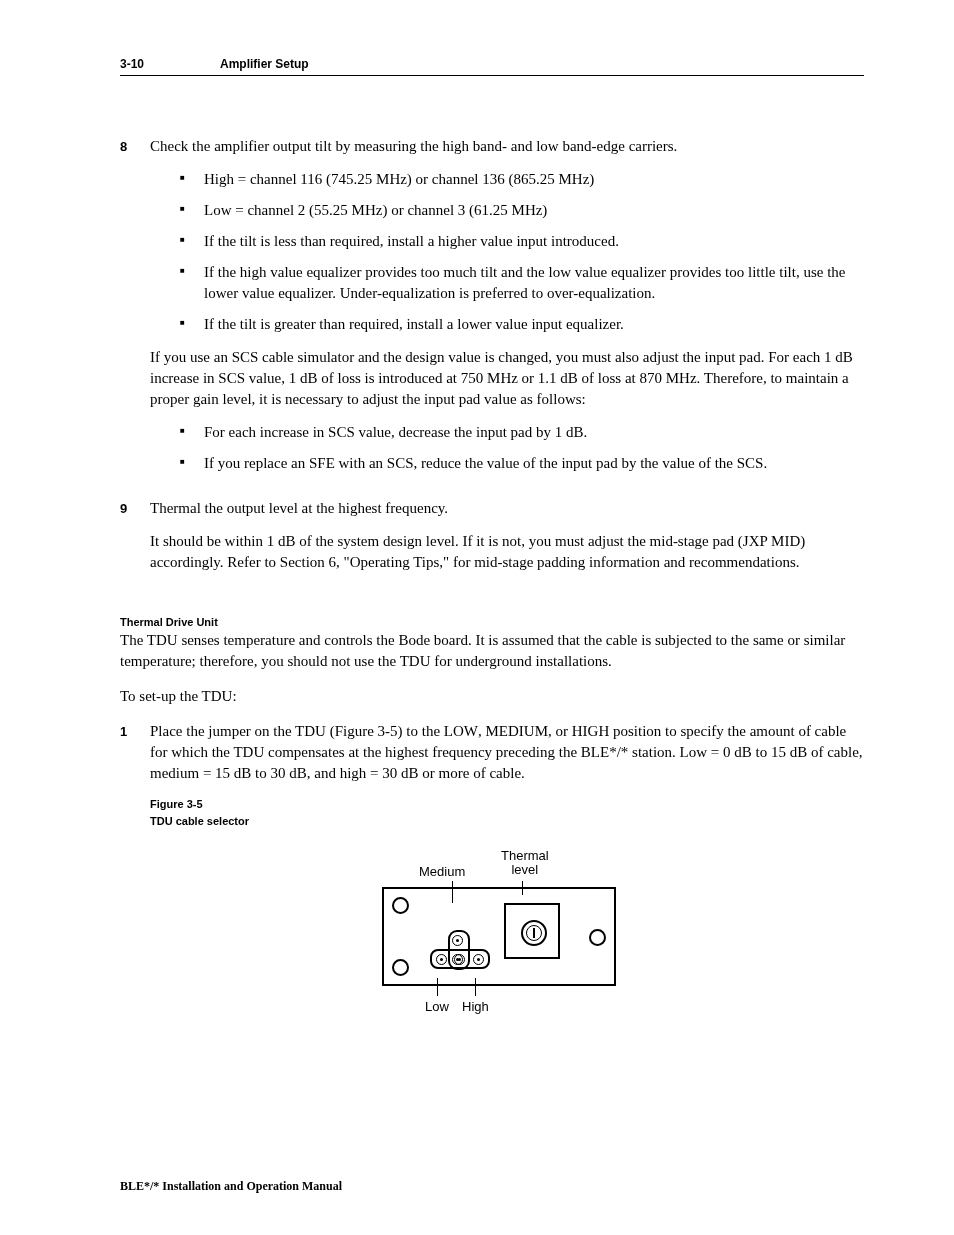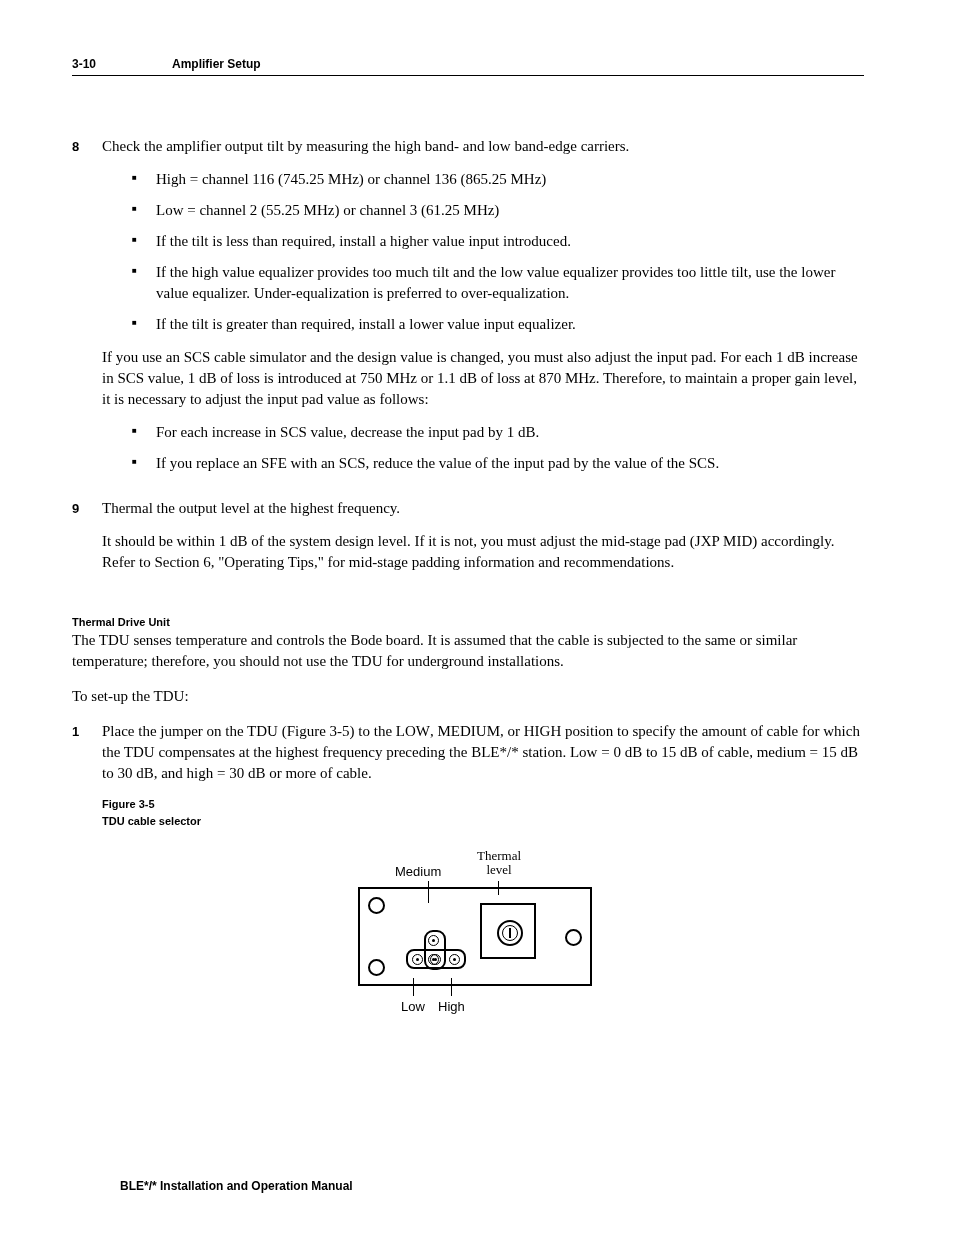--- a/index.html
+++ b/index.html
@@ -7,21 +7,21 @@
     font-family: Georgia, 'Times New Roman', serif;
     font-size: 15px;
     line-height: 1.4;
     color: #000;
     background: #fff;
   }
   .page {
     width: 954px;
     height: 1235px;
     box-sizing: border-box;
-    padding: 56px 90px 40px 72px;
+    padding: 56px 90px 40px 120px;
     position: relative;
   }
   .header-line {
     border-bottom: 1px solid #000;
     padding-bottom: 2px;
     margin-bottom: 60px;
   }
   .header-row {
     display: flex;
     font-family: Arial, Helvetica, sans-serif;
@@ -144,21 +144,21 @@
   .jumper-sel .pin.t { top:3px; }
   .jumper-sel .pin.b { bottom:3px; }
   .fig-bottom-labels { position: relative; height: 30px; margin-top: 6px; }
   .leader-low { position:absolute; left:60px; top:-14px; width:1px; height:18px; background:#000; }
   .leader-high { position:absolute; left:98px; top:-14px; width:1px; height:18px; background:#000; }
   .lbl-low { position:absolute; left:48px; top:6px; }
   .lbl-high { position:absolute; left:85px; top:6px; }
   .footer {
     position: absolute;
     bottom: 40px; left: 120px;
-    font-family: Liberation Sans, sans-serif;
+    font-family: Liberation Serif, serif;
     font-weight: bold;
     font-size: 12px;
   }
 </style>
 </head>
 <body>
 
 <div class="page">
 
   <div class="header-line">
@@ -209,21 +209,21 @@
       </p>
       <div class="fig-caption">
         <span>Figure 3-5</span><br>
         <span>TDU cable selector</span>
       </div>
 
       <div class="figure-wrap">
         <div class="figure">
           <div class="fig-top-labels">
             <span class="lbl-medium">Medium</span>
-            <span class="lbl-thermal" style="white-space:pre;font-family:Liberation Serif, serif;">Thermal
+            <span class="lbl-thermal" style="white-space:pre;">Thermal
 level</span>
             <div class="leader-medium"></div>
             <div class="leader-thermal"></div>
           </div>
           <div class="box">
             <div class="hole tl"></div>
             <div class="hole bl"></div>
             <div class="hole r"></div>
             <div class="pot-box">
               <div class="pot">

